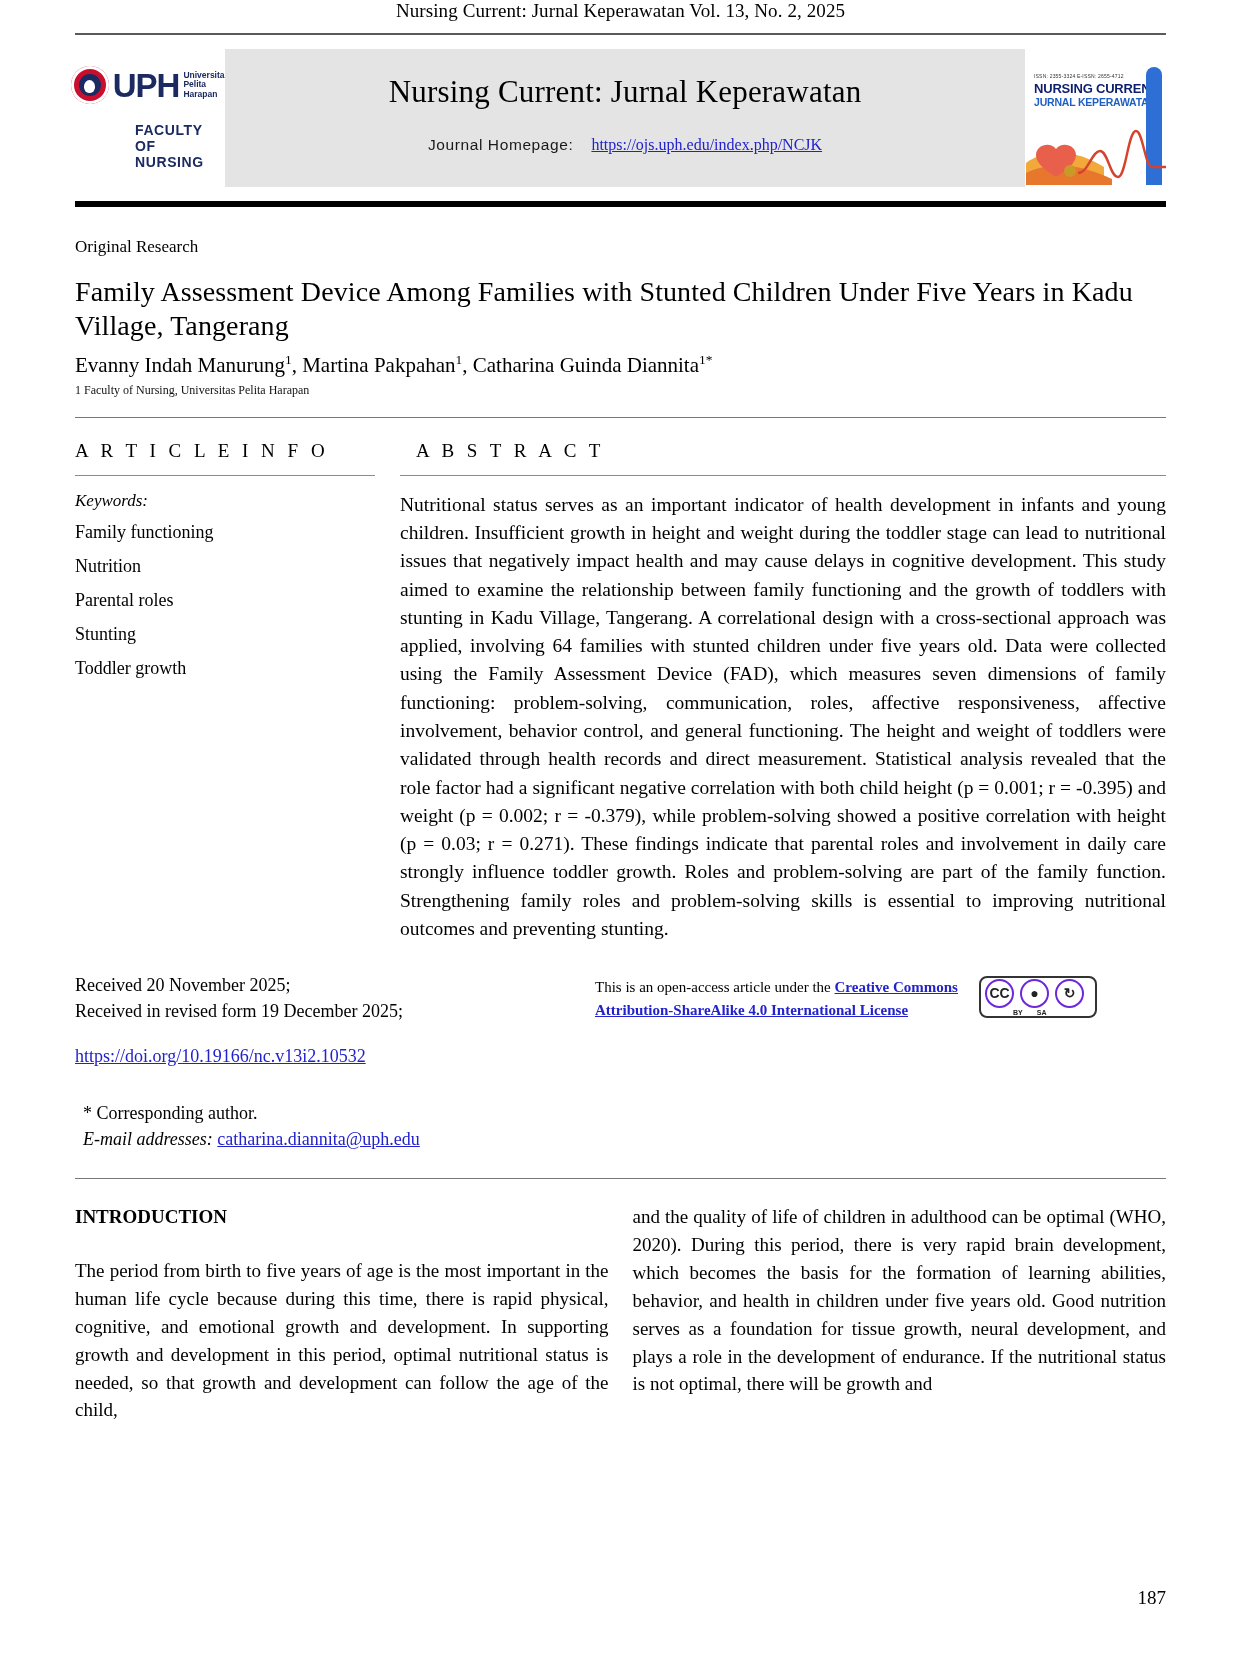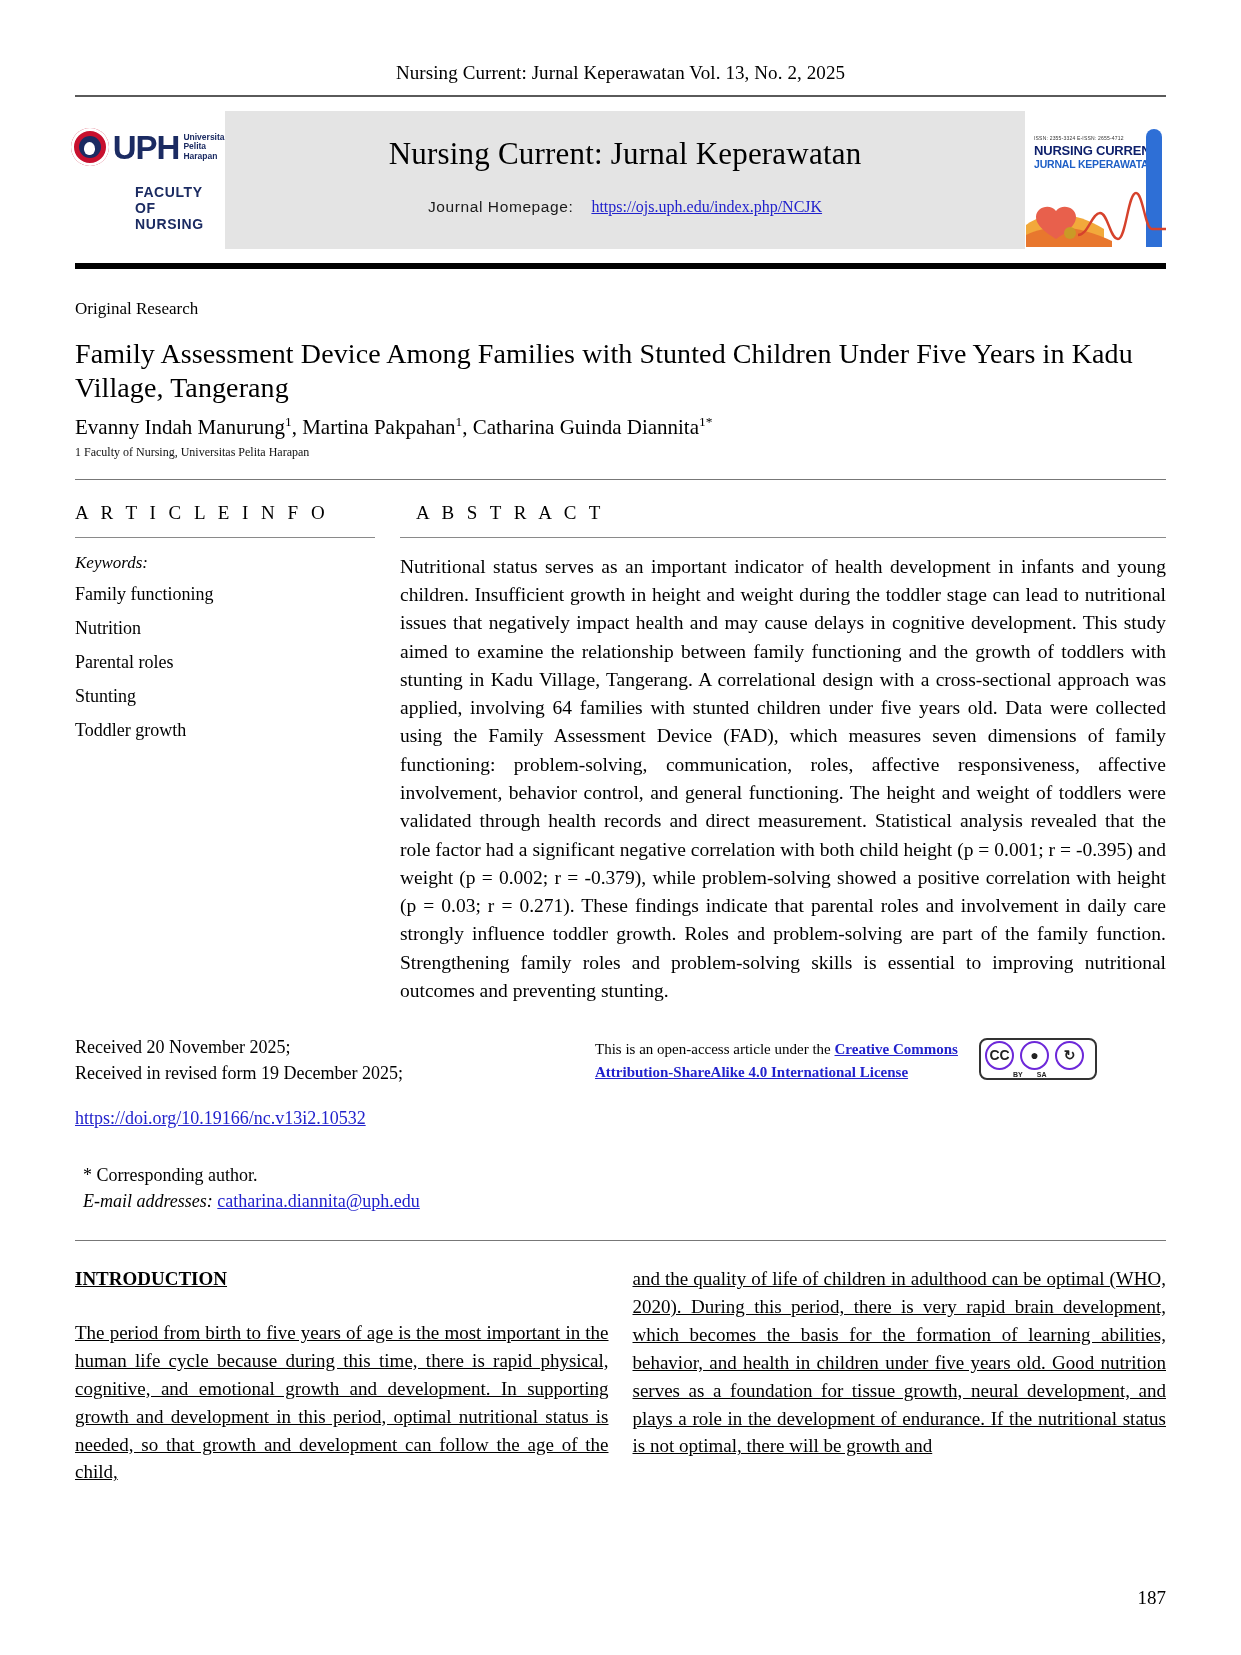--- a/index.html
+++ b/index.html
@@ -21,21 +21,20 @@
     height: 1655px;
     box-sizing: border-box;
     padding: 0 75px;
   }
 
   
   .running-head {
     text-align: center;
     font-size: 19px;
     letter-spacing: 0.1px;
-    padding-top: 62px;
     padding-bottom: 11px;
   }
   .rule-thin {
     border-top: 2px solid #5a5a5a;
     margin: 0 0 0 0;
   }
   .rule-thick {
     border-top: 6px solid #000000;
     margin: 14px 0 0 0;
   }
@@ -373,21 +372,20 @@
   .rule-bottom {
     border-top: 1px solid #777777;
     margin-top: 26px;
   }
 
   
   .body-cols {
     display: flex;
     gap: 24px;
     margin-top: 24px;
-    text-decoration: underline;
   }
   .body-col {
     flex: 1 1 0;
     font-size: 19px;
     line-height: 1.47;
     text-align: justify;
   }
   .body-h {
     font-weight: bold;
     font-size: 19px;

